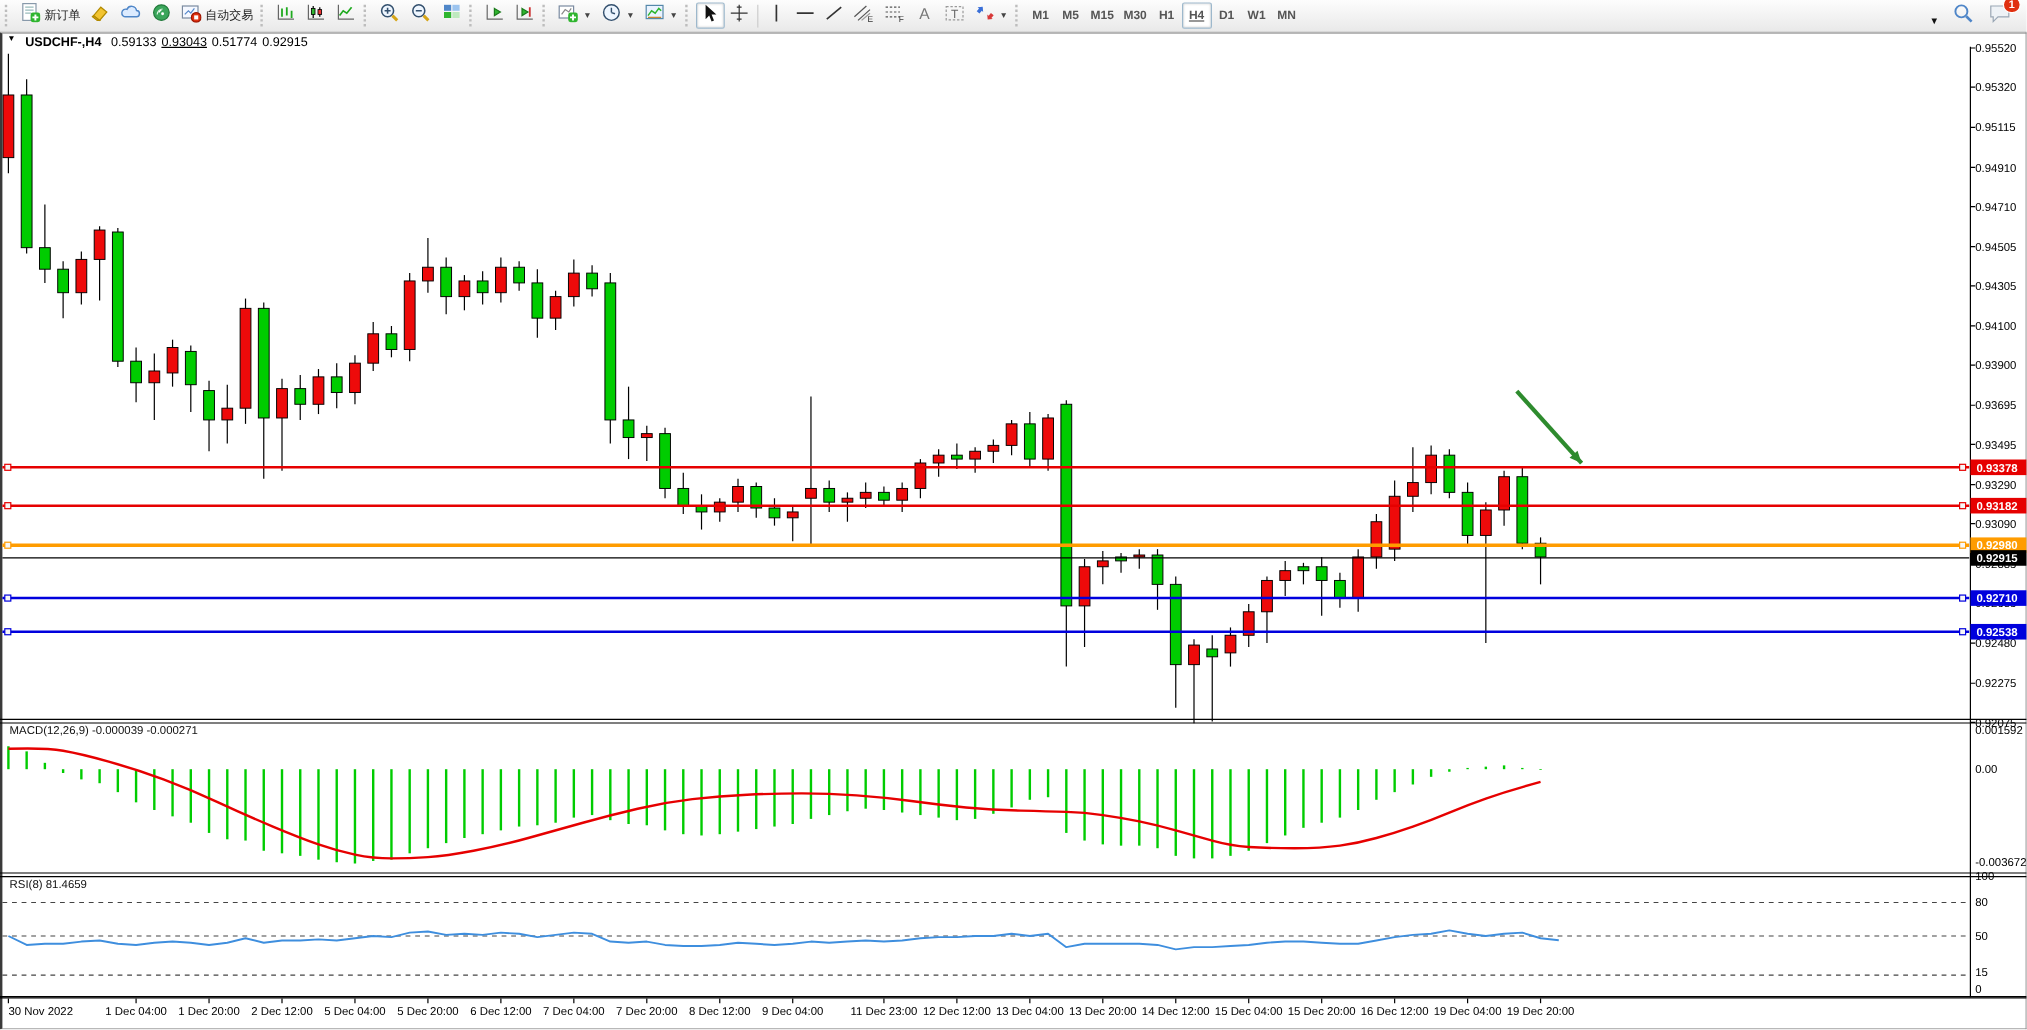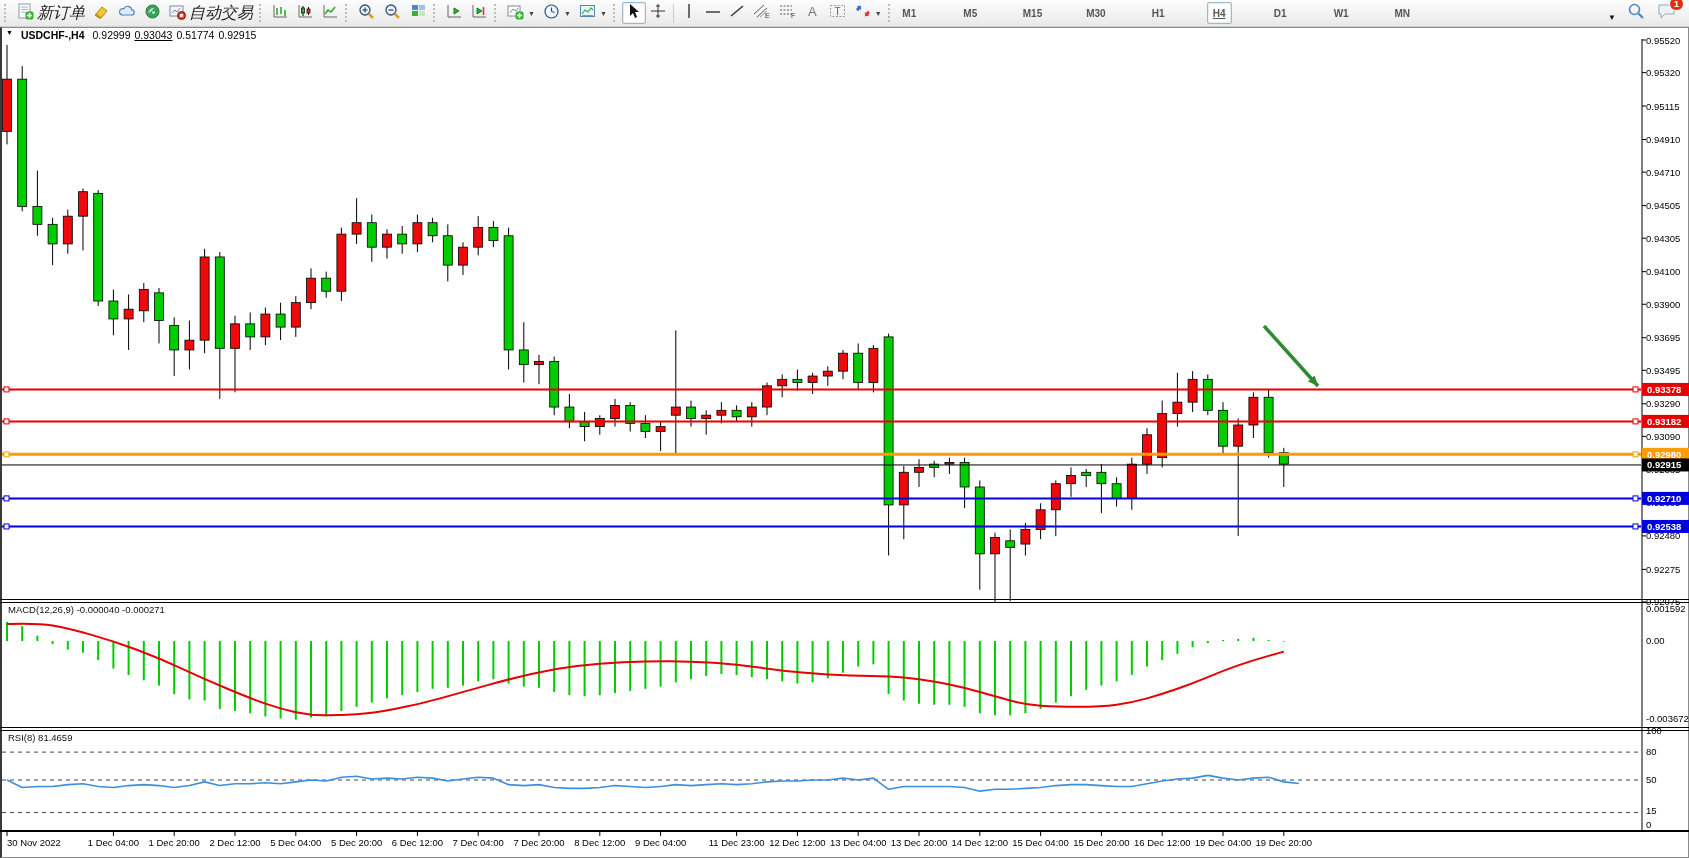--- a/index.html
+++ b/index.html
@@ -3,21 +3,21 @@
 <meta charset="utf-8">
 <style>
   html,body{margin:0;padding:0;background:#fff;}
   #app{position:relative;width:1689px;height:858px;font-family:"Liberation Sans",sans-serif;overflow:hidden;background:#fff;}
   
   .toolbar{position:absolute;left:0;top:0;width:1689px;height:27px;background:linear-gradient(#fdfdfd,#e9e9e9);border-bottom:1px solid #cfcfcf;display:flex;align-items:center;box-sizing:border-box;padding-left:2px;}
   .grip{width:4px;height:18px;border-left:2px dotted #bdbdbd;margin:0 3px 0 2px;}
   .sep{width:1px;height:19px;background:#cdcdcd;margin:0 3px;}
   .tbtn{height:22px;min-width:24px;display:flex;align-items:center;justify-content:center;gap:3px;border:1px solid transparent;border-radius:2px;padding:0 3px;box-sizing:border-box;cursor:default;}
   .tbtn.active{background:#fff;border-color:#9db8cc;box-shadow:inset 0 0 2px #bbb;text-decoration:underline;}
-  .cnlabel{font-size:16px;color:#222;white-space:nowrap;font-style:italic;}
+  .cnlabel{font-size:10px;color:#222;white-space:nowrap;}
   .caret{font-size:7px;color:#444;margin-left:1px;}
   .tf{font-size:10px;font-weight:bold;color:#555;min-width:25px;}
   .toolbar-right{margin-left:auto;display:flex;align-items:center;gap:12px;padding-right:12px;}
   .bubble-wrap{position:relative;}
   .badge{position:absolute;right:-7px;top:-5px;background:#e03010;color:#fff;border-radius:8px;font-size:9px;font-weight:bold;padding:1px 4px;border:1px solid #fff;}
   .overflow-chevron{position:absolute;left:1608px;top:13px;font-size:8px;color:#111;}
   
   .chart-window{position:absolute;left:0;top:27px;width:1689px;height:831px;background:#fff;border:1px solid #8a8a8a;border-left:2px solid #3a3a3a;box-sizing:border-box;}
   .title-row{position:absolute;left:6px;top:29px;height:12px;display:flex;gap:8px;font-size:10.5px;color:#000;z-index:5;}
   .title-row .tri{font-size:7px;}
@@ -276,21 +276,21 @@
       <span>
         <svg width="16" height="16">
             <polygon points="4,2 7,5 5.5,5 5.5,8 2.5,8 2.5,5 1,5" fill="#3a6fd8" transform="rotate(40 4 5)"></polygon>
             <polygon points="12,14 15,11 13.5,11 13.5,8 10.5,8 10.5,11 9,11" fill="#d83a3a" transform="rotate(40 12 11)"></polygon>
           </svg>
       </span>
       <span class="caret">▼</span>
     </div>
 
     <span class="grip"></span>
-    <div id="tf-group" style="display:flex;align-items:center;gap:36px;">
+    <div id="tf-group" style="display:flex;align-items:center;">
         <div class="tbtn tf">M1</div>
         <div class="tbtn tf">M5</div>
         <div class="tbtn tf">M15</div>
         <div class="tbtn tf">M30</div>
         <div class="tbtn tf">H1</div>
         <div class="tbtn tf active">H4</div>
         <div class="tbtn tf">D1</div>
         <div class="tbtn tf">W1</div>
         <div class="tbtn tf">MN</div>
       </div>
@@ -310,29 +310,29 @@
       </span>
     </div>
   </div>
   <span class="overflow-chevron">▼</span>
 
   <div class="chart-window"></div>
 
   <div class="title-row">
     <span class="tri">▼</span>
     <span style="font-weight:bold;">USDCHF-,H4</span>
-    <span>0.92999</span>
+    <span>0.59133</span>
     <span style="margin-left:-4px;text-decoration:underline;">0.93043</span>
     <span style="margin-left:-4px;">0.51774</span>
     <span style="margin-left:-4px;">0.92915</span>
   </div>
 
   <div class="ind-label" style="top:604px;">
     <span>MACD(12,26,9)</span>
-    <span>-0.000040</span>
+    <span>-0.000039</span>
     <span>-0.000271</span>
   </div>
   <div class="ind-label" style="top:732px;">
     <span>RSI(8)</span>
     <span>81.4659</span>
   </div>
 
   <svg id="chart" width="1689" height="858">
       <g>
         <line x1="0" y1="599.5" x2="1689" y2="599.5" stroke="#000" stroke-width="1"></line>

